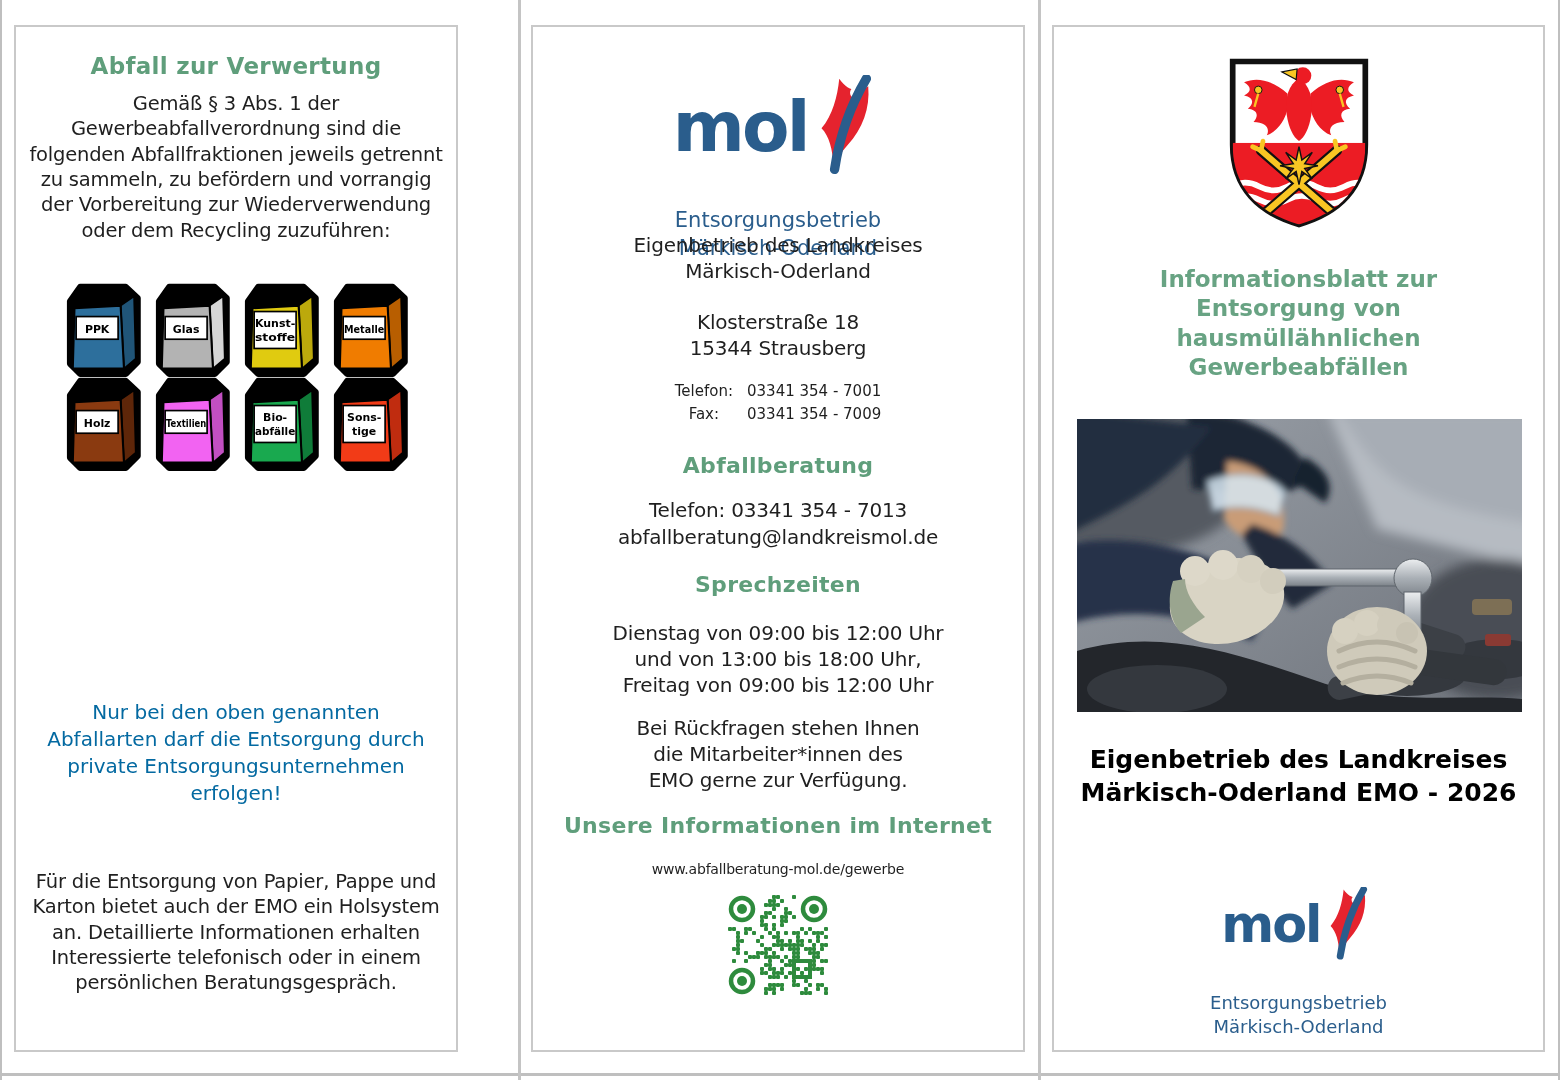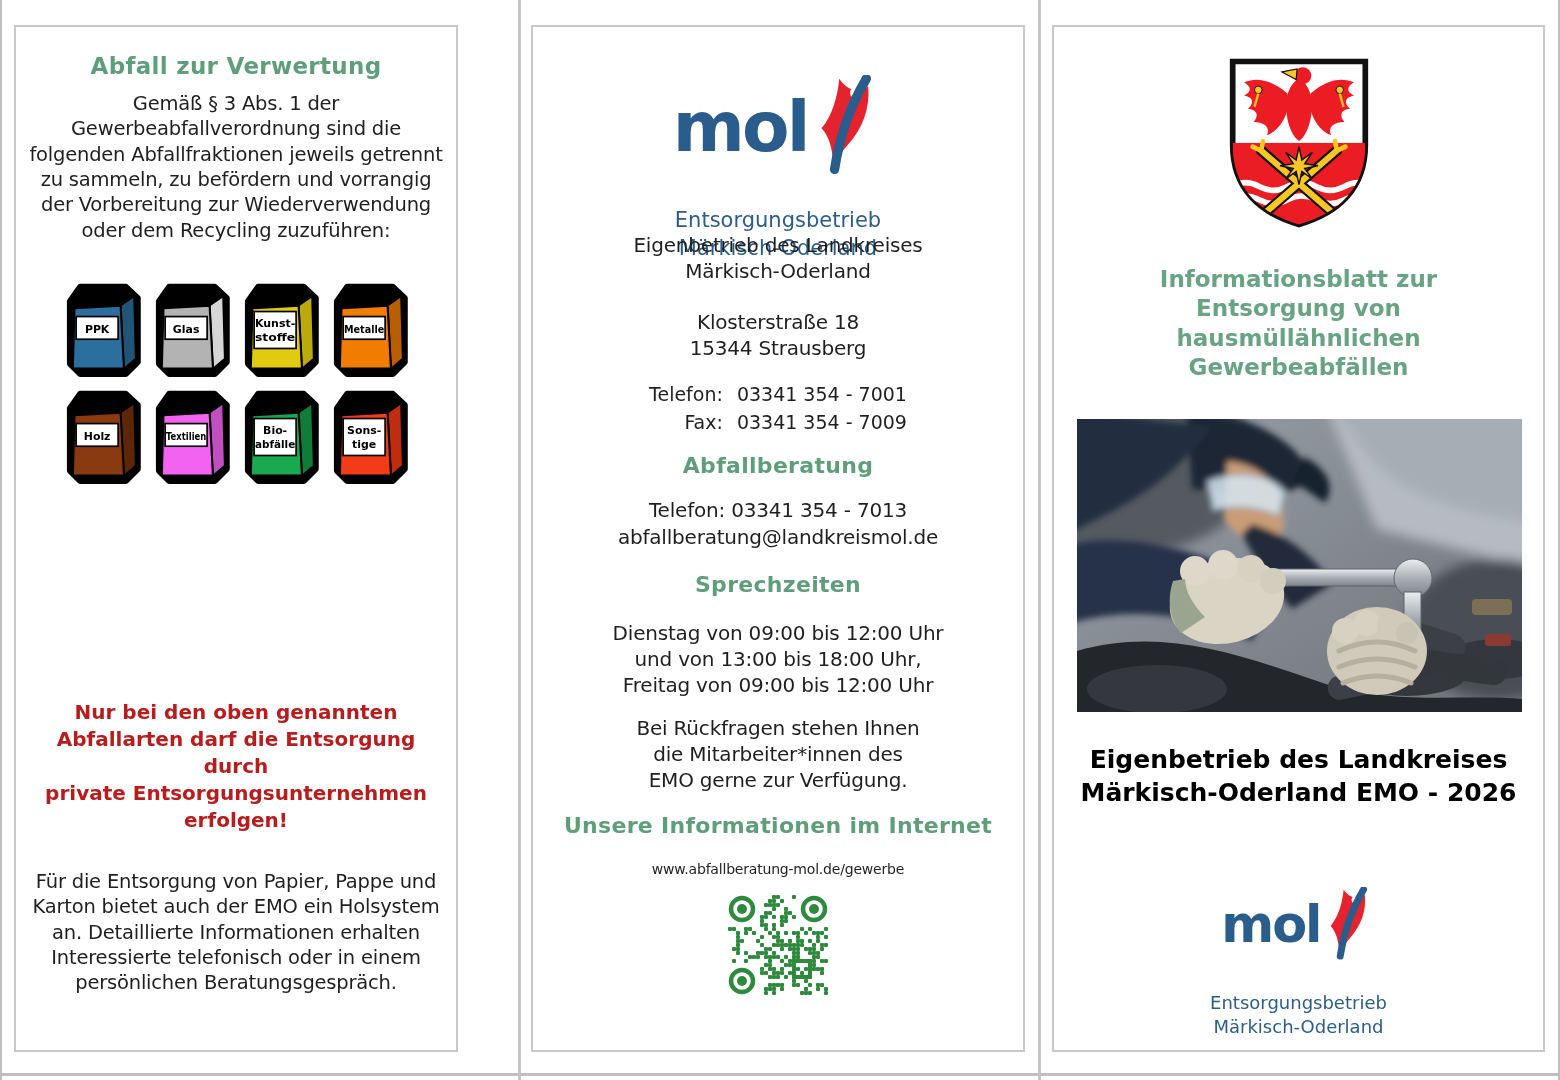--- a/index.html
+++ b/index.html
@@ -16,29 +16,29 @@
   .edge-bottom{left:0;top:1073px;width:100%;height:3px;}
   .divider{position:absolute;top:0;width:3px;height:100%;background:#c4c4c4;}
   .divider-1{left:518px;} .divider-2{left:1038px;}
   .panel{position:absolute;top:25px;height:1027px;border:2px solid var(--border);background:#fff;}
   .panel-left{left:14px;width:444px;}
   .panel-middle{left:531px;width:494px;}
   .panel-right{left:1052px;width:493px;}
   .blk{position:absolute;left:6px;right:6px;text-align:center;}
   .h-green{color:var(--green);font-weight:bold;font-size:23px;letter-spacing:.3px;}
   .body-txt{font-size:19.5px;line-height:1.3;white-space:pre-line;letter-spacing:-.2px;}
-  .bold-txt{font-size:20px;line-height:1.35;font-weight:bold;color:#b91c1c;white-space:pre-line;}
-  .bins-grid{display:grid;grid-template-columns:repeat(4,76px);gap:13px 13px;justify-content:center;text-align:center;}
+  .bold-txt{font-size:20px;line-height:1.35;font-weight:normal;color:#0369a1;white-space:pre-line;}
+  .bins-grid{display:grid;grid-template-columns:repeat(4,76px);gap:0 13px;justify-content:center;text-align:center;}
   .bin{width:76px;height:94px;display:block;}
   .logo-wrap{display:flex;flex-direction:column;align-items:center;gap:25px;}
   .logo-sub{color:var(--logo-blue);white-space:pre-line;line-height:1.35;margin-top:6px;}
   .logo-sub-lg{font-size:21px;}
   .logo-sub-sm{font-size:18px;}
   .phone-grid{display:grid;grid-template-columns:auto auto;column-gap:14px;row-gap:3px;
-    justify-content:center;text-align:right;font-size:19px;line-height:1.3;}
+    justify-content:center;text-align:center;font-size:15px;line-height:1.3;}
   .title-green{color:var(--title-green);font-weight:bold;font-size:23px;line-height:1.28;white-space:pre-line;}
   .footer-bold{font-weight:bold;font-size:25px;line-height:1.32;color:#000;white-space:pre-line;}
   .qr-box{display:flex;justify-content:center;}
   .photo-frame{position:absolute;left:23px;top:392px;width:445px;height:293px;overflow:hidden;}
 </style>
 </head>
 <body>
 
 <div class="page">
   <div class="edge edge-left"></div>

